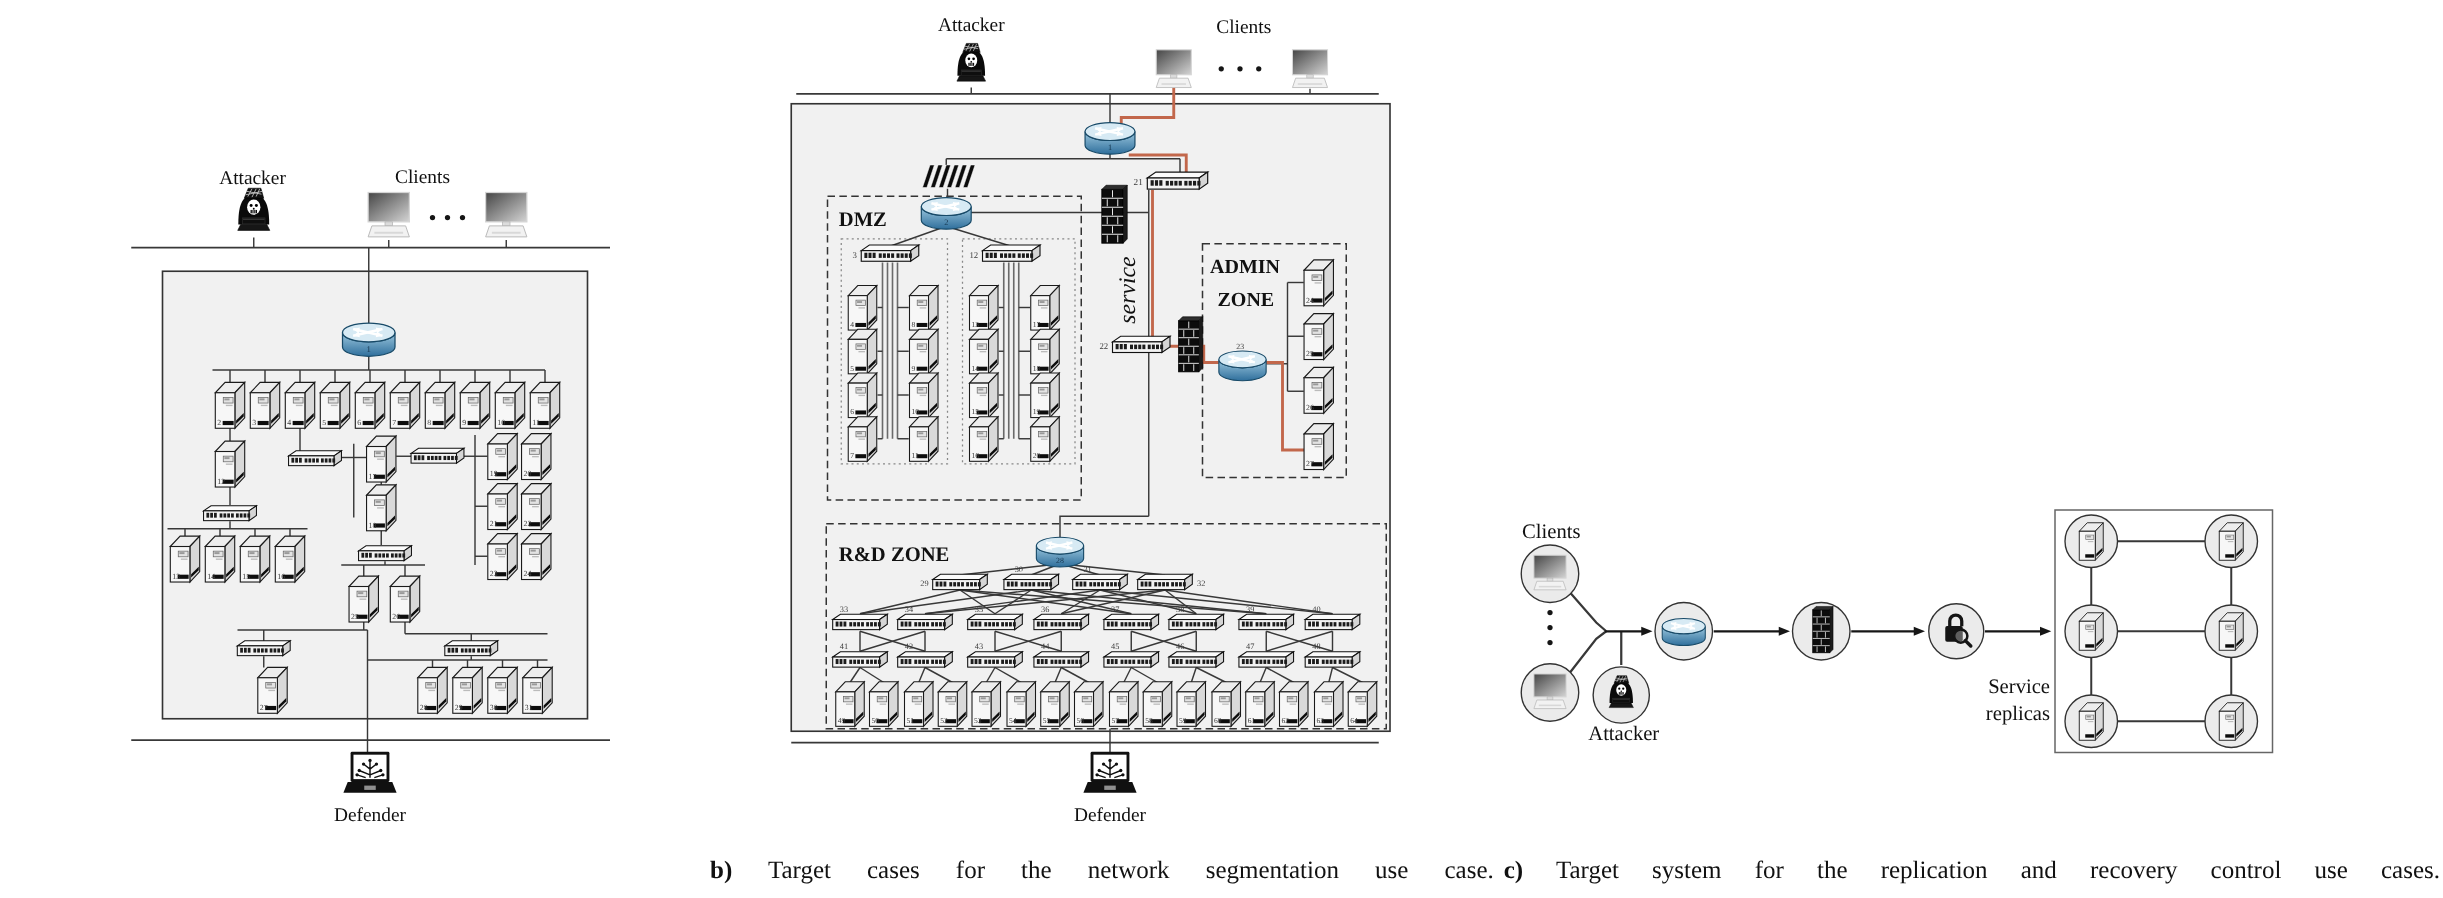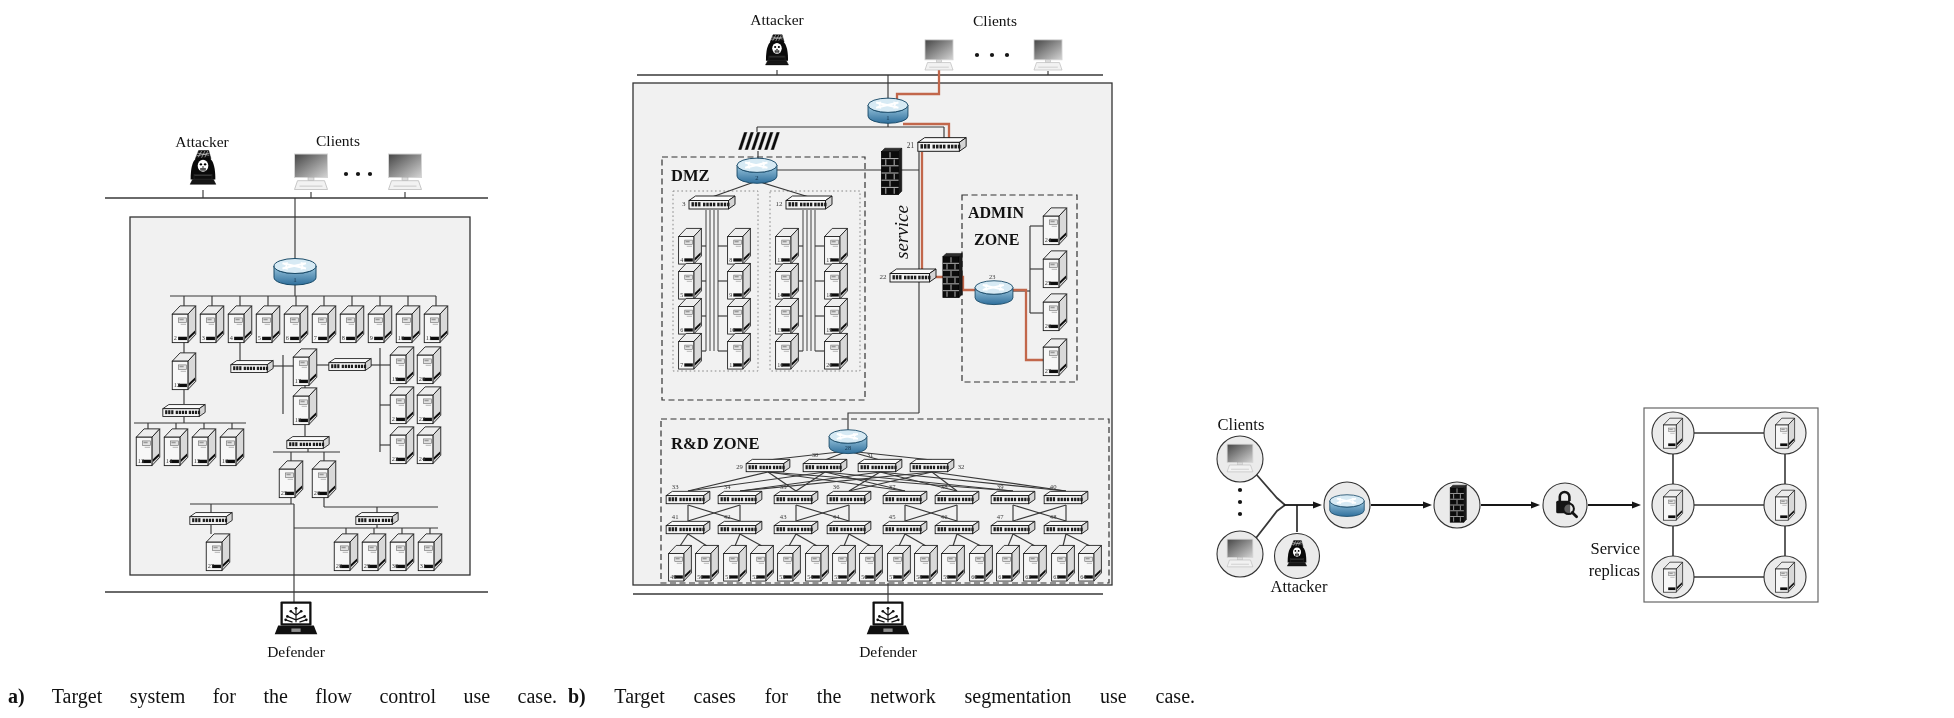--- a/index.html
+++ b/index.html
@@ -1843,15 +1843,15 @@
         <text x="968" y="218" font-size="16" text-anchor="start" fill="#111" font-weight="bold">ADMIN</text>
         <text x="974" y="245" font-size="16" text-anchor="start" fill="#111" font-weight="bold">ZONE</text>
         <text x="671" y="449" font-size="16.5" text-anchor="start" fill="#111" font-weight="bold">R&amp;D ZONE</text>
         <text x="908" y="232" font-size="19" text-anchor="middle" fill="#111" font-style="italic" transform="rotate(-90 908 232)">service</text>
         <text x="1241" y="430" font-size="16.5" text-anchor="middle" fill="#111">Clients</text>
         <text x="1299" y="592" font-size="16.5" text-anchor="middle" fill="#111">Attacker</text>
         <text x="1640" y="554" font-size="16.5" text-anchor="end" fill="#111">Service</text>
         <text x="1640" y="576" font-size="16.5" text-anchor="end" fill="#111">replicas</text>
       </g>
     </svg>
-  <div class="caption" id="capA"><span class="cb">a)</span> <span>Target system for the flow control use case.</span></div>
   <div class="caption" id="capB"><span class="cb">b)</span> <span>Target cases for the network segmentation use case.</span></div>
+  <div class="caption" id="capC"><span class="cb">c)</span> <span>Target system for the replication and recovery control use cases.</span></div>
 </div>
 
 </body></html>

